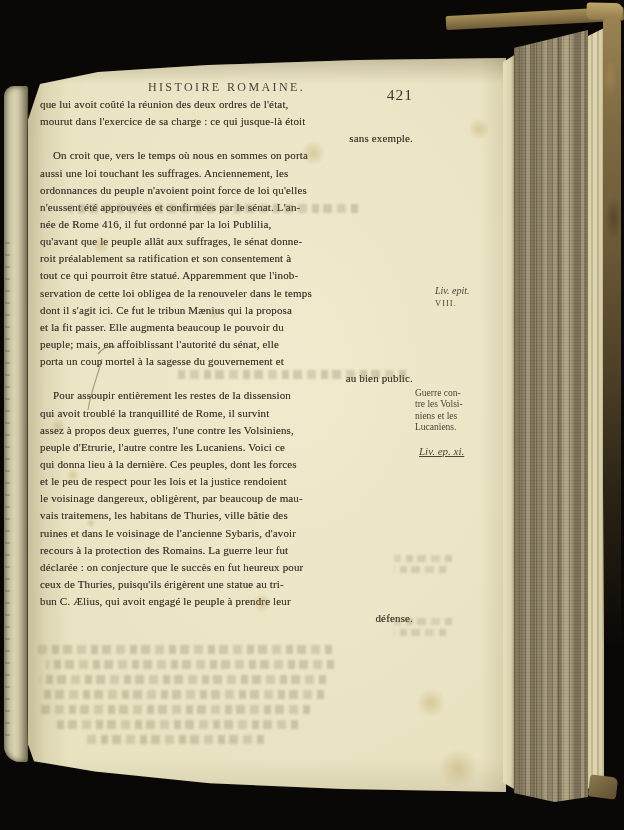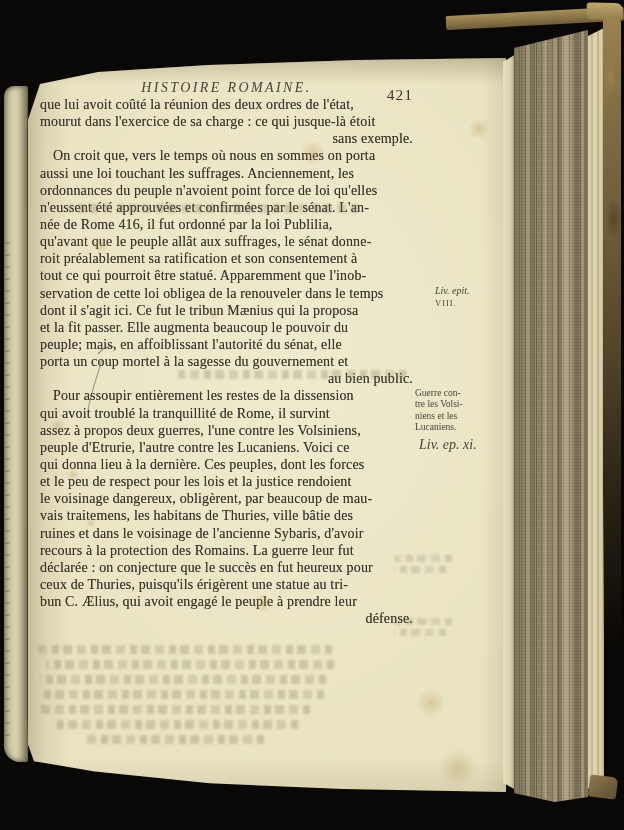--- a/index.html
+++ b/index.html
@@ -23,39 +23,39 @@
       radial-gradient(90% 80% at 55% 42%, rgba(255,252,232,.3), rgba(255,252,232,0) 72%),
       linear-gradient(90deg, rgba(120,100,55,.30) 0, rgba(120,100,55,.10) 18px, rgba(120,100,55,0) 42px),
       linear-gradient(270deg, rgba(120,100,55,.16) 0, rgba(120,100,55,0) 26px),
       linear-gradient(0deg, rgba(120,100,55,.14) 0, rgba(120,100,55,0) 34px),
       linear-gradient(180deg, rgba(90,75,40,.28) 0, rgba(90,75,40,0) 26px),
       #e9e3c2;
     clip-path:polygon(0 62px,12px 26px,70px 14px,180px 7px,330px 2px,100% 0,
                       100% 100%,66% 99.6%,38% 98.8%,14% 97.2%,6px 95.8%,0 93.5%);}
 
   .running-head{position:absolute;left:12px;top:22px;width:373px;text-align:center;
-    font-size:14px;letter-spacing:2.4px;color:#4a423a;font-style:italic;}
+    font-size:12px;letter-spacing:2.4px;color:#4a423a;}
   .page-number{position:absolute;left:340px;top:28px;width:45px;text-align:right;
     font-size:15.5px;color:#3f372e;letter-spacing:1px;}
 
   .body-text{position:absolute;left:12px;top:38px;width:373px;color:#3b332a;
-    font-size:14px;letter-spacing:.15px;
+    font-size:11px;letter-spacing:.15px;
     text-shadow:0 0 .4px rgba(59,51,42,.55);}
   .line{height:17.15px;line-height:17.15px;overflow:hidden;text-align:justify;white-space:nowrap;}
   .line::after{content:"";display:inline-block;width:100%;height:0;}
   .line.last{text-align:right;}
   .line.last::after{content:none;}
   .para.indent .line:first-child{text-indent:13px;}
 
   .margin-note{position:absolute;color:#4a423a;}
   .note1{left:387px;top:227px;width:88px;font-size:10px;line-height:12px;margin-left:20px;}
   .note2{left:387px;top:330px;width:90px;font-size:9.5px;line-height:11.3px;}
   .margin-note .italic{font-style:italic;}
   .margin-note .caps{font-size:8.5px;letter-spacing:1px;}
-  .note2 .italic{display:inline-block;margin-left:4px;margin-top:6px;font-size:14px;}
+  .note2 .italic{display:inline-block;margin-left:4px;margin-top:13px;font-size:11px;text-decoration:underline;}
 
   
   .ghost{position:absolute;height:9px;filter:blur(.8px);opacity:.5;
     background:repeating-linear-gradient(90deg, rgba(125,118,88,.6) 0 7px, transparent 7px 12px,
       rgba(125,118,88,.45) 12px 21px, transparent 21px 26px,
       rgba(125,118,88,.55) 26px 35px, transparent 35px 39px);}
   .ghost.small{height:7px;opacity:.4;}
 
   .spot{position:absolute;border-radius:50%;
     background:radial-gradient(circle, rgba(170,135,60,.30), rgba(170,135,60,0) 70%);}

